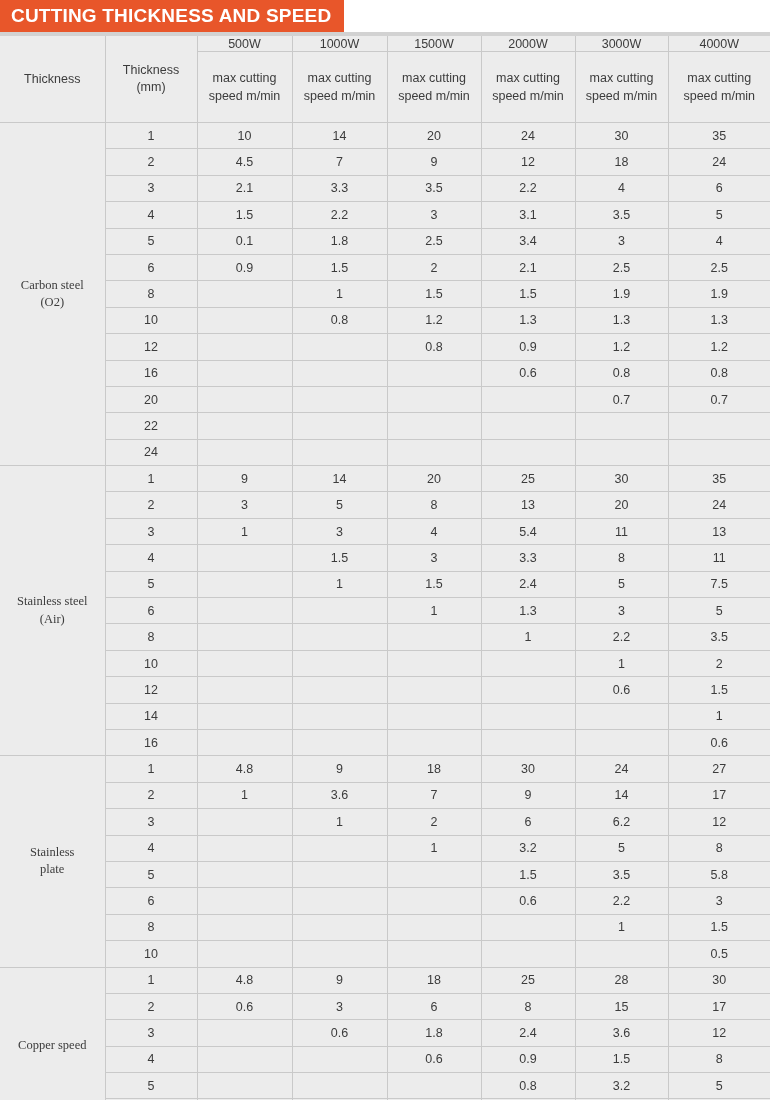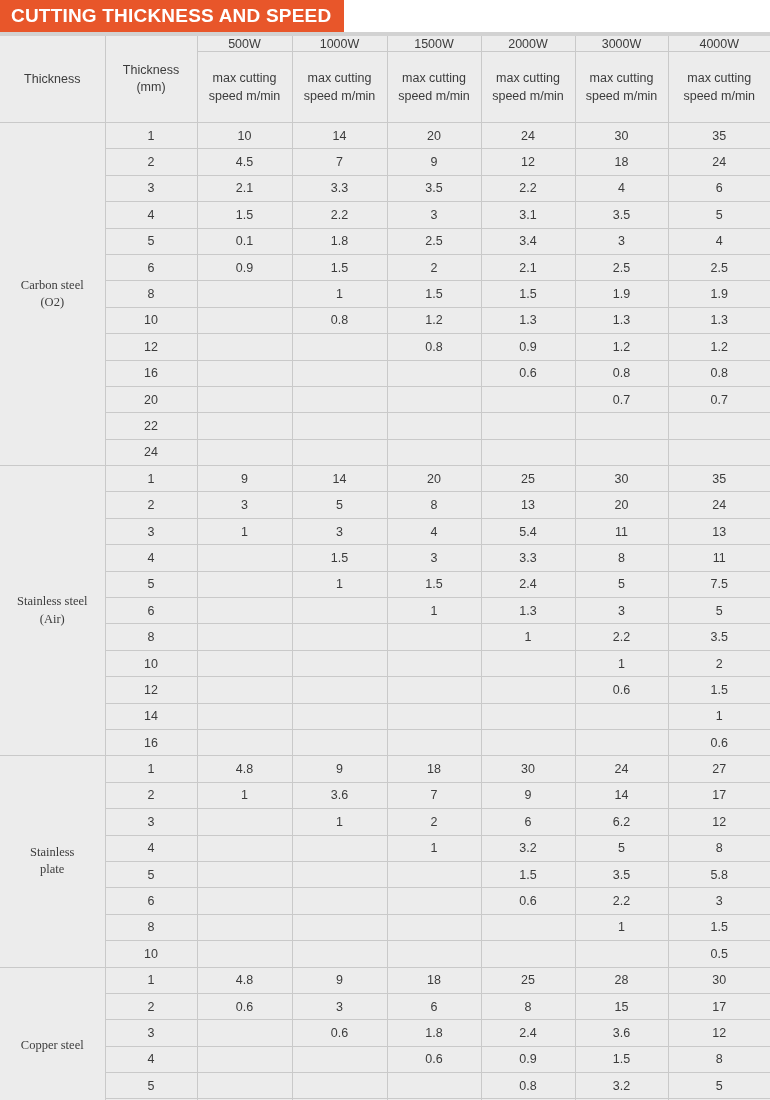--- a/index.html
+++ b/index.html
@@ -450,21 +450,21 @@
       <tr class="data-row">
         <td class="thick-cell">10</td>
         <td class="val-cell"></td>
         <td class="val-cell"></td>
         <td class="val-cell"></td>
         <td class="val-cell"></td>
         <td class="val-cell"></td>
         <td class="val-cell">0.5</td>
       </tr>
       <tr class="data-row group-start">
-        <td class="mat-cell" rowspan="6"><span>Copper steel</span></td>
+        <td class="mat-cell" rowspan="6"><span>Copper speed</span></td>
         <td class="thick-cell">1</td>
         <td class="val-cell">4.8</td>
         <td class="val-cell">9</td>
         <td class="val-cell">18</td>
         <td class="val-cell">25</td>
         <td class="val-cell">28</td>
         <td class="val-cell">30</td>
       </tr>
       <tr class="data-row">
         <td class="thick-cell">2</td>

